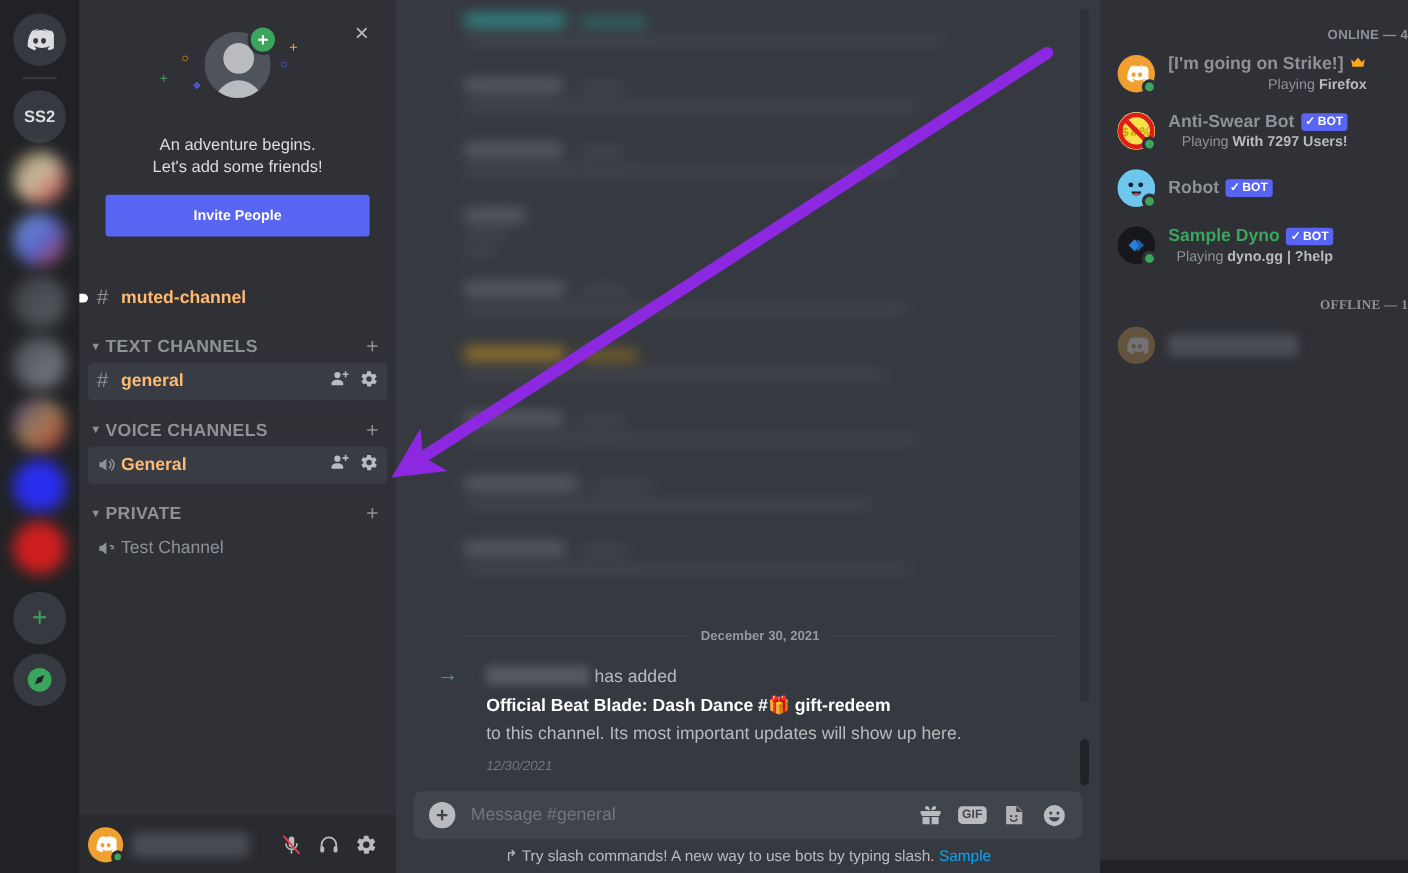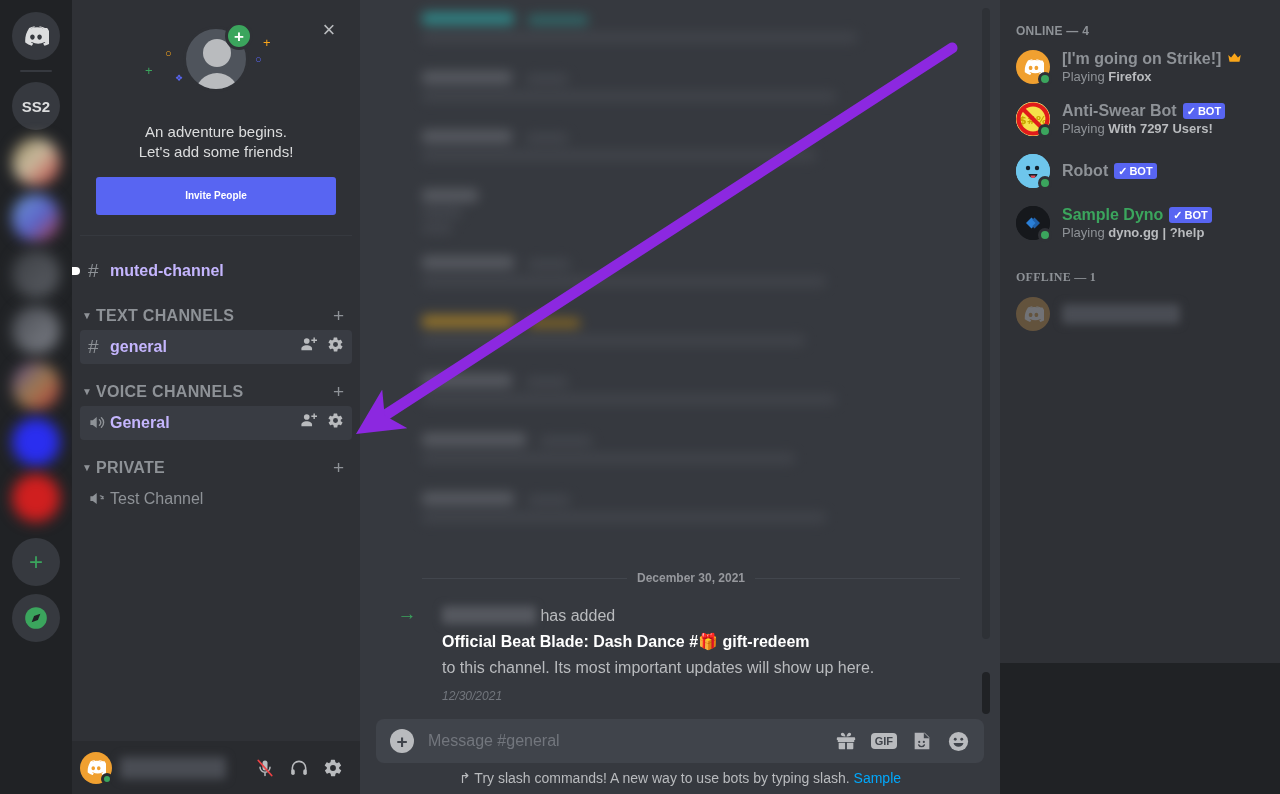--- a/index.html
+++ b/index.html
@@ -49,34 +49,34 @@
   .plus-badge {
     position:absolute; left:50%; top:6px; margin-left:9px;
     width:28px; height:28px; border-radius:50%; background:#3ba55d;
     border:3px solid #2f3136; color:#fff; font-size:17px; font-weight:bold;
     display:flex; align-items:center; justify-content:center; line-height:1;
   }
   .spark { position:absolute; font-size:11px; line-height:1; }
   .tagline { text-align:center; font-size:15px; color:#dcddde; line-height:1.35; margin-bottom:14px; }
   .invite-btn {
     display:block; width:100%; height:38px; background:#5865f2; color:#fff;
-    border:none; border-radius:3px; font-size:10px; font-weight:bold;
+    border:none; border-radius:3px; font-size:13px; font-weight:bold;
     font-family:"Liberation Sans", sans-serif; cursor:pointer;
   }
   .sb-divider { height:1px; background:#36393f; margin:0 8px; }
 
   .chan-scroll { flex:1; padding-top:8px; overflow:hidden; }
   .chan-row {
     position:relative; height:34px; margin:1px 8px; padding:0 8px;
     display:flex; align-items:center; border-radius:4px; cursor:pointer;
   }
   .chan-row.active { background:#393c43; }
   .chan-row .glyph { width:22px; color:#8e9297; font-size:19px; flex-shrink:0; display:flex; align-items:center; }
   .chan-name { font-size:16px; color:#8e9297; white-space:nowrap; }
-  .chan-row.active .chan-name, .chan-row.unread .chan-name { color:#c4b5fd; font-weight:600; }
+  .chan-row.active .chan-name, .chan-row.unread .chan-name { color:#fdba74; font-weight:600; }
   .chan-actions { margin-left:auto; display:flex; gap:10px; align-items:center; color:#b9bbbe; }
   .unread-dot {
     position:absolute; left:-8px; top:50%; transform:translateY(-50%);
     width:8px; height:8px; background:#fff; border-radius:0 4px 4px 0;
   }
   .cat-row {
     display:flex; align-items:center; height:24px; margin:16px 8px 2px; padding:0 8px 0 2px;
     color:#8e9297; cursor:pointer;
   }
   .cat-label { font-size:16px; font-weight:bold; letter-spacing:.02em; text-transform:uppercase; }
@@ -123,21 +123,21 @@
   .cinput { flex:1; background:transparent; border:none; outline:none; color:#dcddde; font-size:16px;
     font-family:"Liberation Sans", sans-serif; }
   .cinput::placeholder { color:#72767d; }
   .cicons { display:flex; gap:14px; align-items:center; color:#b9bbbe; }
   .cicons > span { cursor:pointer; display:flex; align-items:center; }
   .gifbox { background:#b9bbbe; color:#40444b; font-size:11px; font-weight:bold; border-radius:4px; padding:2px 4px; line-height:1.1; }
   .hint { text-align:center; font-size:14px; color:#b9bbbe; padding-top:7px; }
   .hint a { color:#00a8fc; text-decoration:none; cursor:pointer; }
 
   
-  .members { width:280px; height:663px; background:#2f3136; flex-shrink:0; padding:24px 0 0 16px; overflow:hidden; }
+  .members { width:280px; height:782px; background:#2f3136; flex-shrink:0; padding:24px 0 0 16px; overflow:hidden;text-align:right; }
   .m-cat { font-size:12px; font-weight:bold; color:#8e9297; letter-spacing:.02em; margin:0 0 8px; text-transform:uppercase; }
   .m-row { display:flex; align-items:center; gap:12px; height:42px; margin-bottom:10px; border-radius:4px; padding-right:8px; cursor:pointer; }
   .m-av { position:relative; width:34px; height:34px; border-radius:50%; flex-shrink:0;
     display:flex; align-items:center; justify-content:center; overflow:visible; }
   .m-status { position:absolute; right:-2px; bottom:-2px; width:14px; height:14px; border-radius:50%;
     background:#3ba55d; border:3px solid #2f3136; }
   .m-txt { min-width:0; }
   .m-top { display:flex; align-items:center; gap:6px; }
   .m-name { font-size:16px; font-weight:600; color:#8e9297; white-space:nowrap; }
   .bot-badge { background:#5865f2; color:#fff; font-size:11px; font-weight:bold;

